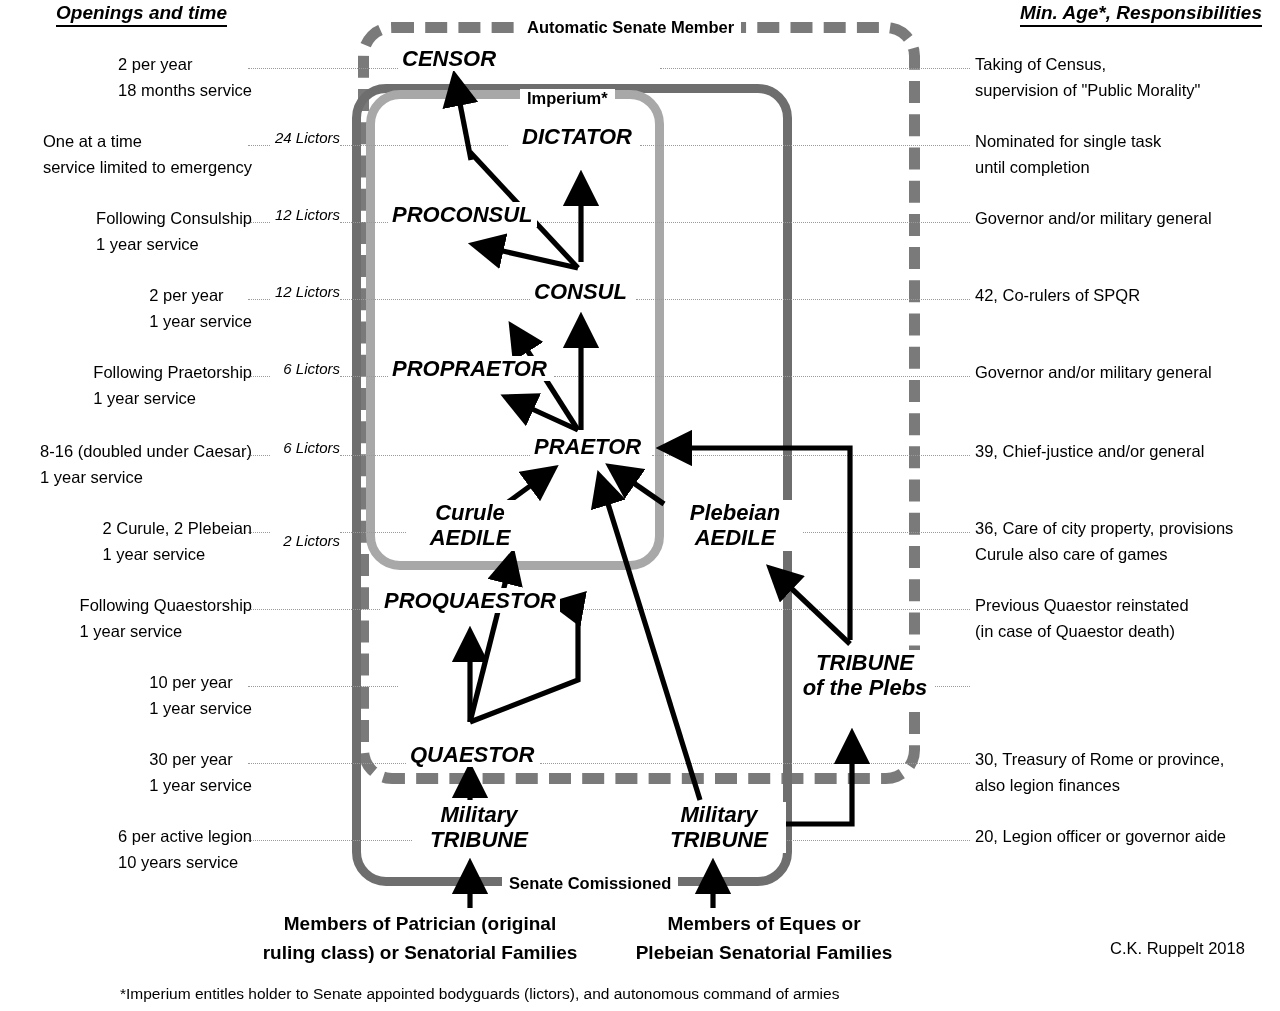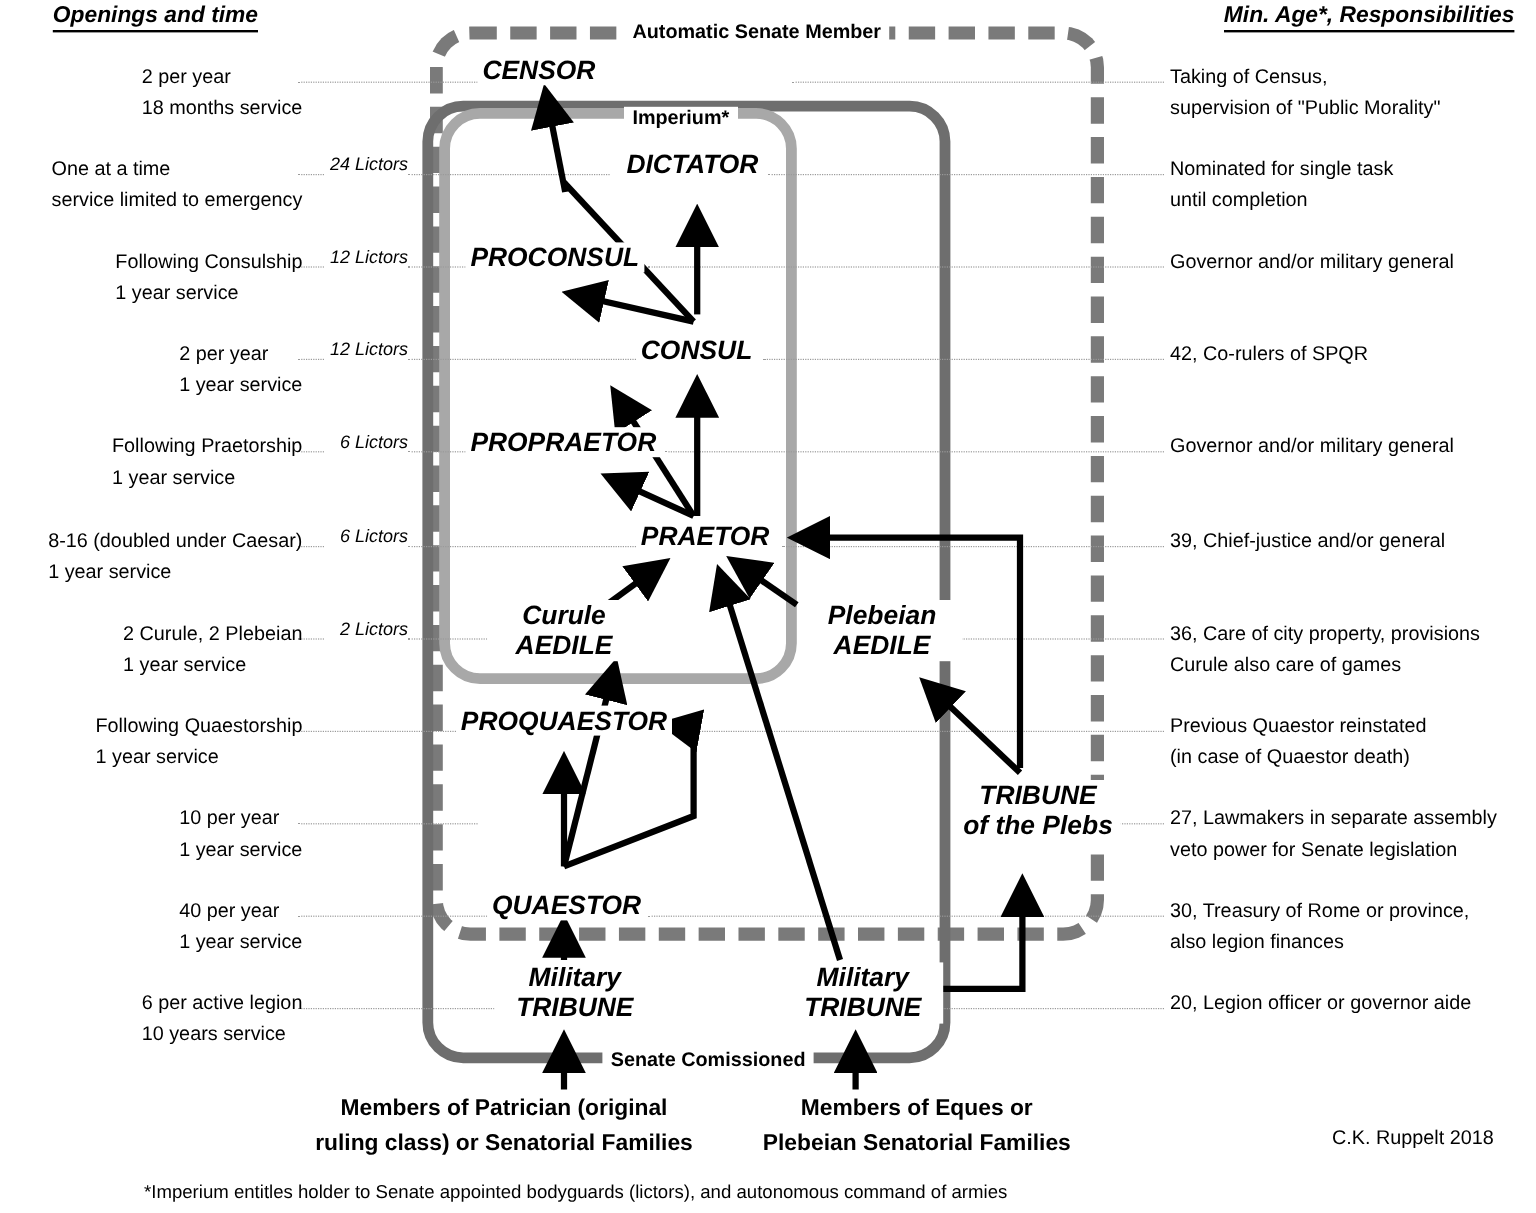--- a/index.html
+++ b/index.html
@@ -22,21 +22,21 @@
 
   
   .col-head {
     font-weight: bold;
     font-style: italic;
     font-size: 19px;
     border-bottom: 2px solid #000;
     padding-bottom: 1px;
     white-space: nowrap;
   }
-  #head-left  { left: 44px;  top: 2px; }
+  #head-left  { left: 56px;  top: 2px; }
   #head-right { right: 18px; top: 2px; }
 
   
   .left-row {
     position: absolute;
     right: 1028px;           
     font-size: 16.5px;
     line-height: 1.55;
     white-space: nowrap;
   }
@@ -223,34 +223,34 @@
   </div>
   <div class="left-row" style="top:593px;">
     <span>Following Quaestorship</span>
     <span class="l2">1 year service</span>
   </div>
   <div class="left-row" style="top:670px;">
     <span>10 per year</span>
     <span class="l2">1 year service</span>
   </div>
   <div class="left-row" style="top:747px;">
-    <span>40 per year</span>
+    <span>30 per year</span>
     <span class="l2">1 year service</span>
   </div>
   <div class="left-row" style="top:824px;">
     <span>6 per active legion</span>
     <span class="l2">10 years service</span>
   </div>
 
   <div class="lictor" style="left:268px; top:129px; width:72px;">24 Lictors</div>
   <div class="lictor" style="left:268px; top:206px; width:72px;">12 Lictors</div>
   <div class="lictor" style="left:268px; top:283px; width:72px;">12 Lictors</div>
   <div class="lictor" style="left:268px; top:360px; width:72px;">6 Lictors</div>
   <div class="lictor" style="left:268px; top:439px; width:72px;">6 Lictors</div>
-  <div class="lictor" style="left:268px; top:516px; width:72px;">2 Lictors</div>
+  <div class="lictor" style="left:268px; top:532px; width:72px;">2 Lictors</div>
 
   <div class="right-row" style="top:129px;">
     <span>Nominated for single task</span>
     <span class="l2">until completion</span>
   </div>
   <div class="right-row" style="top:52px;">
     <span>Taking of Census,</span>
     <span class="l2">supervision of "Public Morality"</span>
   </div>
   <div class="right-row" style="top:206px;">
@@ -265,24 +265,20 @@
   <div class="right-row" style="top:439px;">
     <span>39, Chief-justice and/or general</span>
   </div>
   <div class="right-row" style="top:516px;">
     <span>36, Care of city property, provisions</span>
     <span class="l2">Curule also care of games</span>
   </div>
   <div class="right-row" style="top:593px;">
     <span>Previous Quaestor reinstated</span>
     <span class="l2">(in case of Quaestor death)</span>
-  </div>
-  <div class="right-row" style="top:670px;">
-    <span>27, Lawmakers in separate assembly</span>
-    <span class="l2">veto power for Senate legislation</span>
   </div>
   <div class="right-row" style="top:747px;">
     <span>30, Treasury of Rome or province,</span>
     <span class="l2">also legion finances</span>
   </div>
   <div class="right-row" style="top:824px;">
     <span>20, Legion officer or governor aide</span>
   </div>
 
   <svg class="arrows" viewBox="0 0 1280 1011">

